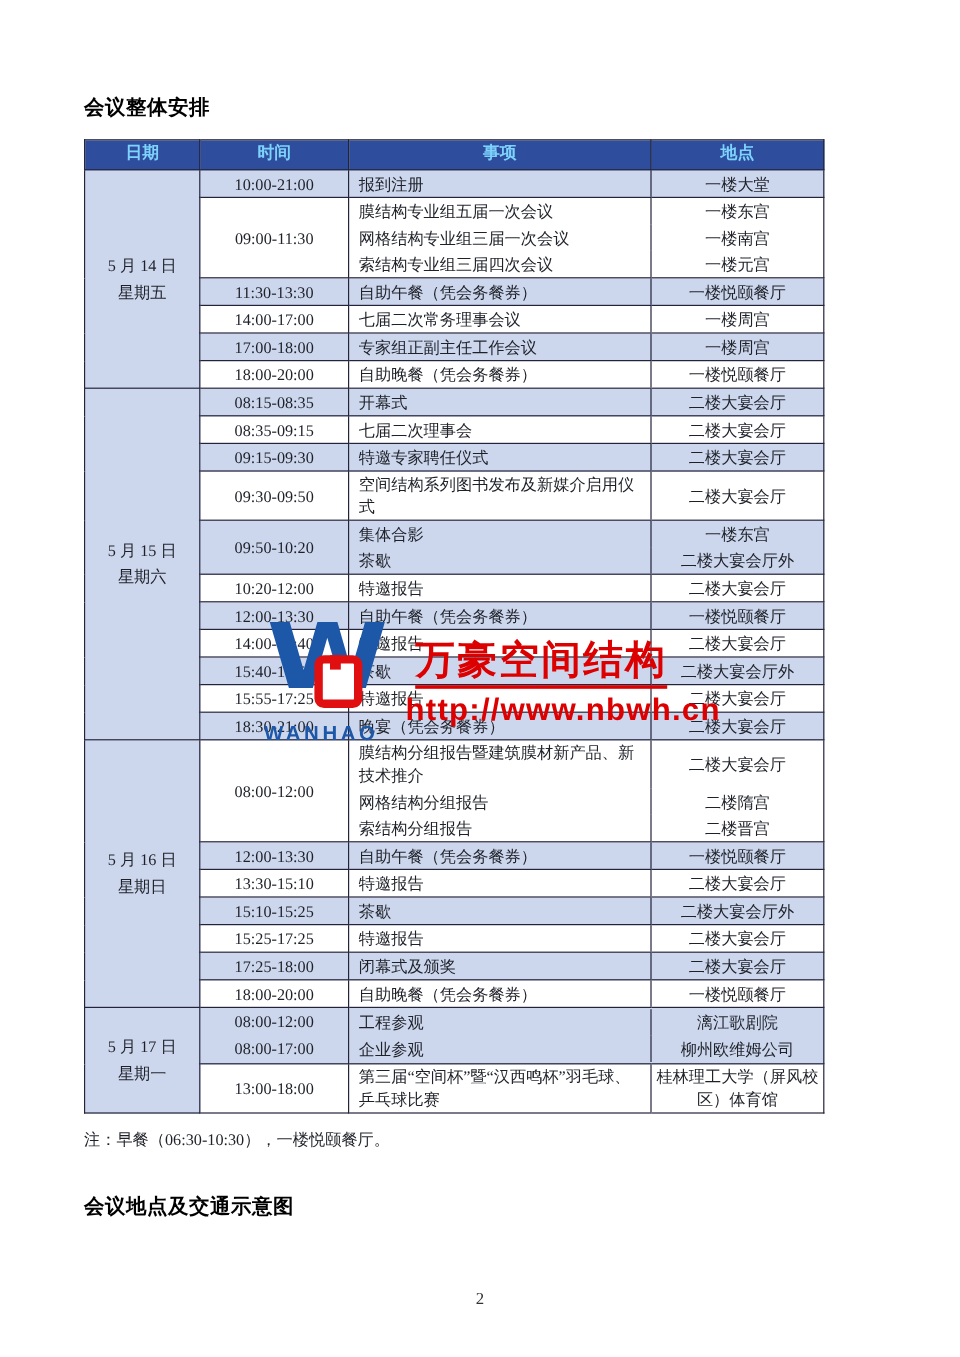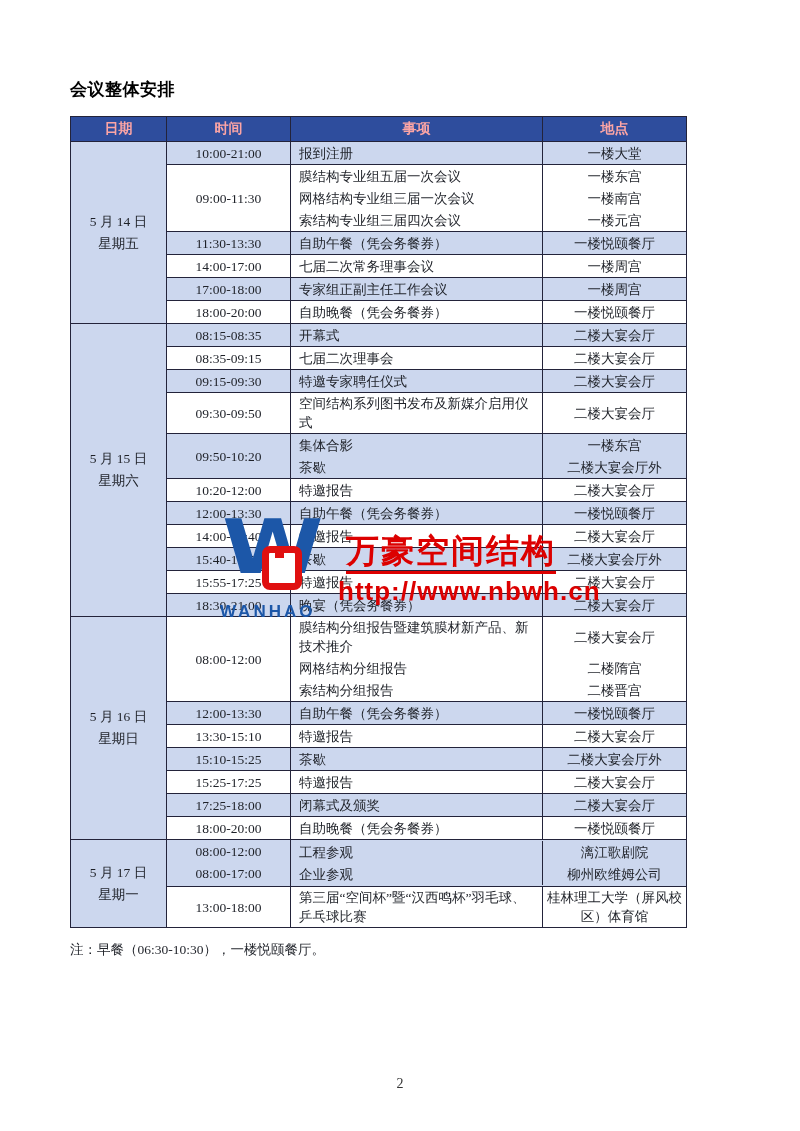--- a/index.html
+++ b/index.html
@@ -10,21 +10,21 @@
   .content{padding:78px 70px 0 70px;}
   .sec-title{
     font-family:"Liberation Sans","DejaVu Sans",sans-serif;
     font-size:17px;font-weight:bold;color:#000;margin:0 0 15px 0;letter-spacing:0.5px;
   }
   table.sched{
     border-collapse:collapse;table-layout:fixed;width:616px;
     font-size:13.5px;color:#1e2128;
   }
   table.sched th{
-    background:var(--header-bg,#2e4d9d);color:#fca5a5;font-weight:bold;
+    background:var(--header-bg,#2e4d9d);color:#7dd3fc;font-weight:bold;
     border:1px solid #23233a;padding:3px 2px;font-size:14px;line-height:18px;
   }
   table.sched td{border:1px solid #23233a;vertical-align:middle;}
   td.date-cell{
     background:var(--row-shade,#ccd7ee);text-align:center;line-height:22px;padding:2px;
   }
   td.time-cell{text-align:center;line-height:19px;padding:1px 2px;}
   td.events-cell{padding:0;}
   .entry{display:flex;align-items:stretch;min-height:22px;}
   .e-item{
@@ -421,20 +421,21 @@
                 <div class="e-item">第三届“空间杯”暨“汉西鸣杯”羽毛球、乒乓球比赛</div>
                 <div class="e-place">桂林理工大学（屏风校区）体育馆</div>
               </div>
             </td>
           </tr>
         </tbody>
     </table>
 
     <div class="note-line">注：早餐（06:30-10:30），一楼悦颐餐厅。</div>
 
+    <h1 class="sec-title venue-title">会议地点及交通示意图</h1>
 
   </div>
 
   <div class="watermark">
     <div class="wm-w">W</div>
     <div class="wm-emblem">
       <div class="wm-emblem-notch"></div>
     </div>
     <div class="wm-logo-text">WANHAO</div>
     <div class="wm-brand">万豪空间结构</div>

